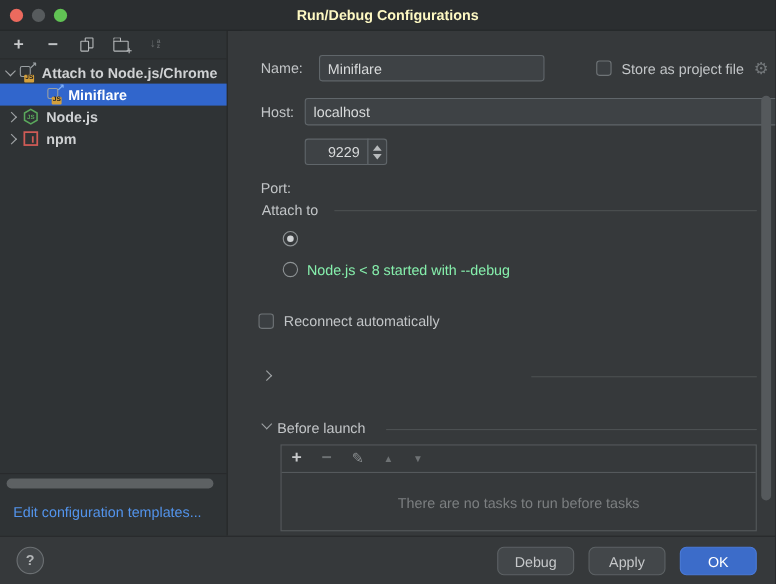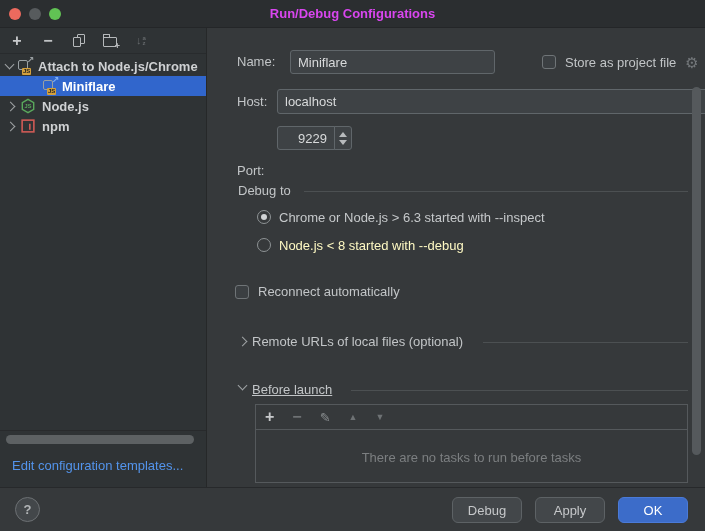--- a/index.html
+++ b/index.html
@@ -5,21 +5,21 @@
   * { margin:0; padding:0; box-sizing:border-box; }
   html,body { background:#1e1f22; }
   body { font-family:"Liberation Sans","DejaVu Sans",sans-serif; }
   .window { position:relative; width:705px; height:531px; background:#36393b; overflow:hidden;
             color:#c2c5c7; font-size:13px; }
 
   
   .titlebar { position:absolute; left:0; top:0; width:705px; height:28px; background:#2b2e30;
               border-bottom:1px solid #242628; }
   .light { position:absolute; top:8px; width:12px; height:12px; border-radius:50%; }
-  .title { position:absolute; left:0; right:0; top:6px; text-align:center; font-weight:bold; color:#d946ef; }
+  .title { position:absolute; left:0; right:0; top:6px; text-align:center; font-weight:bold; color:#fef9c3; }
 
   
   .sidebar { position:absolute; left:0; top:28px; width:207px; height:459px; background:#2f3335;
              border-right:1px solid #262829; overflow:hidden; }
   .side-toolbar { position:absolute; left:0; top:0; width:100%; height:26px; border-bottom:1px solid #282b2d;
                   display:flex; align-items:center; padding-left:9px; gap:15px; }
   .tbico { display:inline-flex; align-items:center; justify-content:center; width:16px; height:16px; cursor:default; }
   .glyph-plus { color:#c8cacc; font-size:16px; font-weight:bold; line-height:14px; }
   .glyph-minus { color:#c0c3c5; font-size:16px; font-weight:bold; line-height:14px; }
   .copyico { position:relative; width:13px; height:14px; }
@@ -182,40 +182,38 @@
     <span class="lbl" style="left:17px; top:66px;">Host:</span>
     <input class="field" style="left: 57px; top: 61px; width: 464px; height: 25px;" value="localhost">
 
     <span class="lbl" style="left:17px; top:103px;margin-top:32px;">Port:</span>
     <input class="field" style="left: 57px; top: 98px; width: 58px; height: 24px; text-align: right; border-radius: 3px 0px 0px 3px;" value="9229">
     <span class="spinbtns" style="left:114px; top:98px;">
       <span class="tri-up"></span>
       <span class="tri-dn"></span>
     </span>
 
-    <span class="lbl" style="left:18px; top:155px;">Debug to</span>
+    <span class="lbl" style="left:18px; top:155px;">Attach to</span>
     <span class="secline" style="left:84px; top:163px; width:384px;"></span>
 
     <span class="radio sel" style="left:37px; top:182px;"></span>
-    <span class="lbl" style="left:59px; top:182px; color:#c6c9cb;">Chrome or Node.js &gt; 6.3 started with --inspect</span>
 
     <span class="radio" style="left:37px; top:210px;"></span>
-    <span class="lbl" style="left:59px; top:210px; color:#fef9c3;">Node.js &lt; 8 started with --debug</span>
+    <span class="lbl" style="left:59px; top:210px; color:#86efac;">Node.js &lt; 8 started with --debug</span>
 
     <div class="group-row" style="left:15px; top:256px;">
       <span class="check"></span>
       <span>Reconnect automatically</span>
     </div>
 
     <span class="chev right" style="position:absolute; left:19px; top:310px;"></span>
-    <span class="lbl" style="left:32px; top:306px;">Remote URLs of local files (optional)</span>
     <span class="secline" style="left:263px; top:314px; width:205px;"></span>
 
     <span class="chev down" style="position:absolute; left:19px; top:357px;"></span>
-    <span class="lbl" style="left:32px; top:354px;text-decoration:underline;">Before launch</span>
+    <span class="lbl" style="left:32px; top:354px;">Before launch</span>
     <span class="secline" style="left:131px; top:362px; width:337px;"></span>
 
     <div class="bl-panel">
       <div class="bl-toolbar">
         <span class="glyph-plus">+</span>
         <span class="glyph-minus dim">−</span>
         <span class="pencil">✎</span>
         <span class="tb-tri dim">▲</span>
         <span class="tb-tri dim">▼</span>
       </div>

